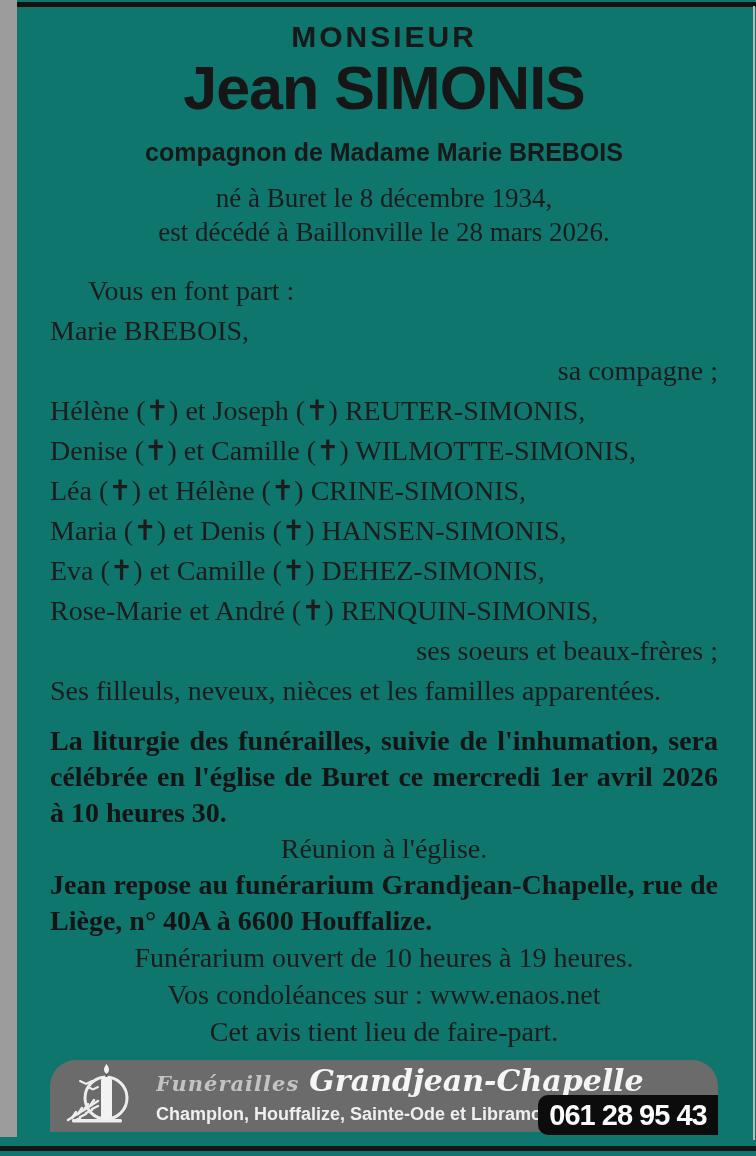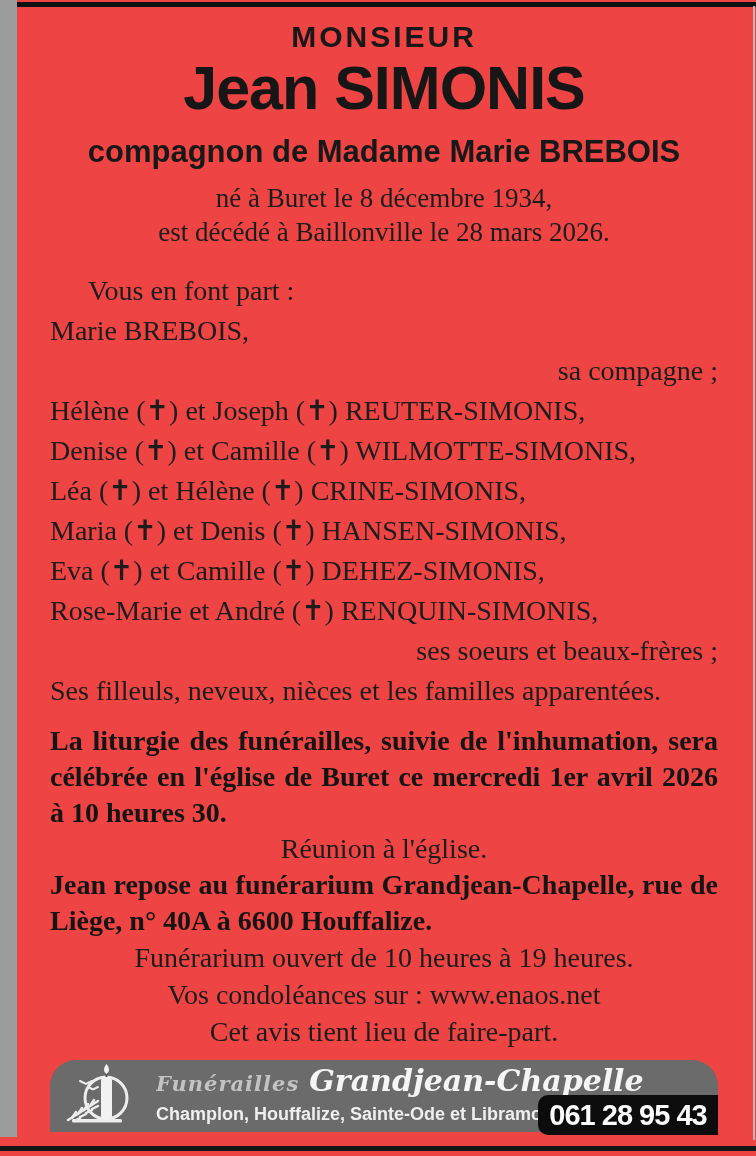--- a/index.html
+++ b/index.html
@@ -7,21 +7,21 @@
     padding: 0;
     width: 756px;
     height: 1156px;
     overflow: hidden;
     background: #ffffff;
   }
   .page {
     position: relative;
     width: 756px;
     height: 1156px;
-    background: #ef4444;
+    background: #0f766e;
     font-family: "Liberation Serif", "DejaVu Serif", serif;
     color: #1c1c1c;
     text-decoration: underline;
   }
   
   .frame-left   { position: absolute; top: 0; left: 0; width: 17px; height: 1137px; background: #9c9c9c; }
   .frame-top    { position: absolute; top: 2px; left: 17px; right: 0; height: 5px; background: #111111; }
   .frame-right  { position: absolute; top: 6px; right: 1px; width: 2px; height: 1134px; background: #b9b9b9; }
   .frame-bottom { position: absolute; top: 1146px; left: 0; width: 756px; height: 5px; background: #161616; }
 
@@ -49,21 +49,21 @@
     font-size: 61px;
     line-height: 64px;
     letter-spacing: -1px;
     color: #161616;
   }
   .relation {
     margin-top: 15px;
     text-align: center;
     font-family: "Liberation Sans", "DejaVu Sans", sans-serif;
     font-weight: 700;
-    font-size: 31px;
+    font-size: 25px;
     line-height: 34px;
     color: #181818;
   }
   .vitals {
     margin-top: 12px;
     text-align: center;
     font-size: 27px;
     line-height: 34px;
   }
   .intro {

